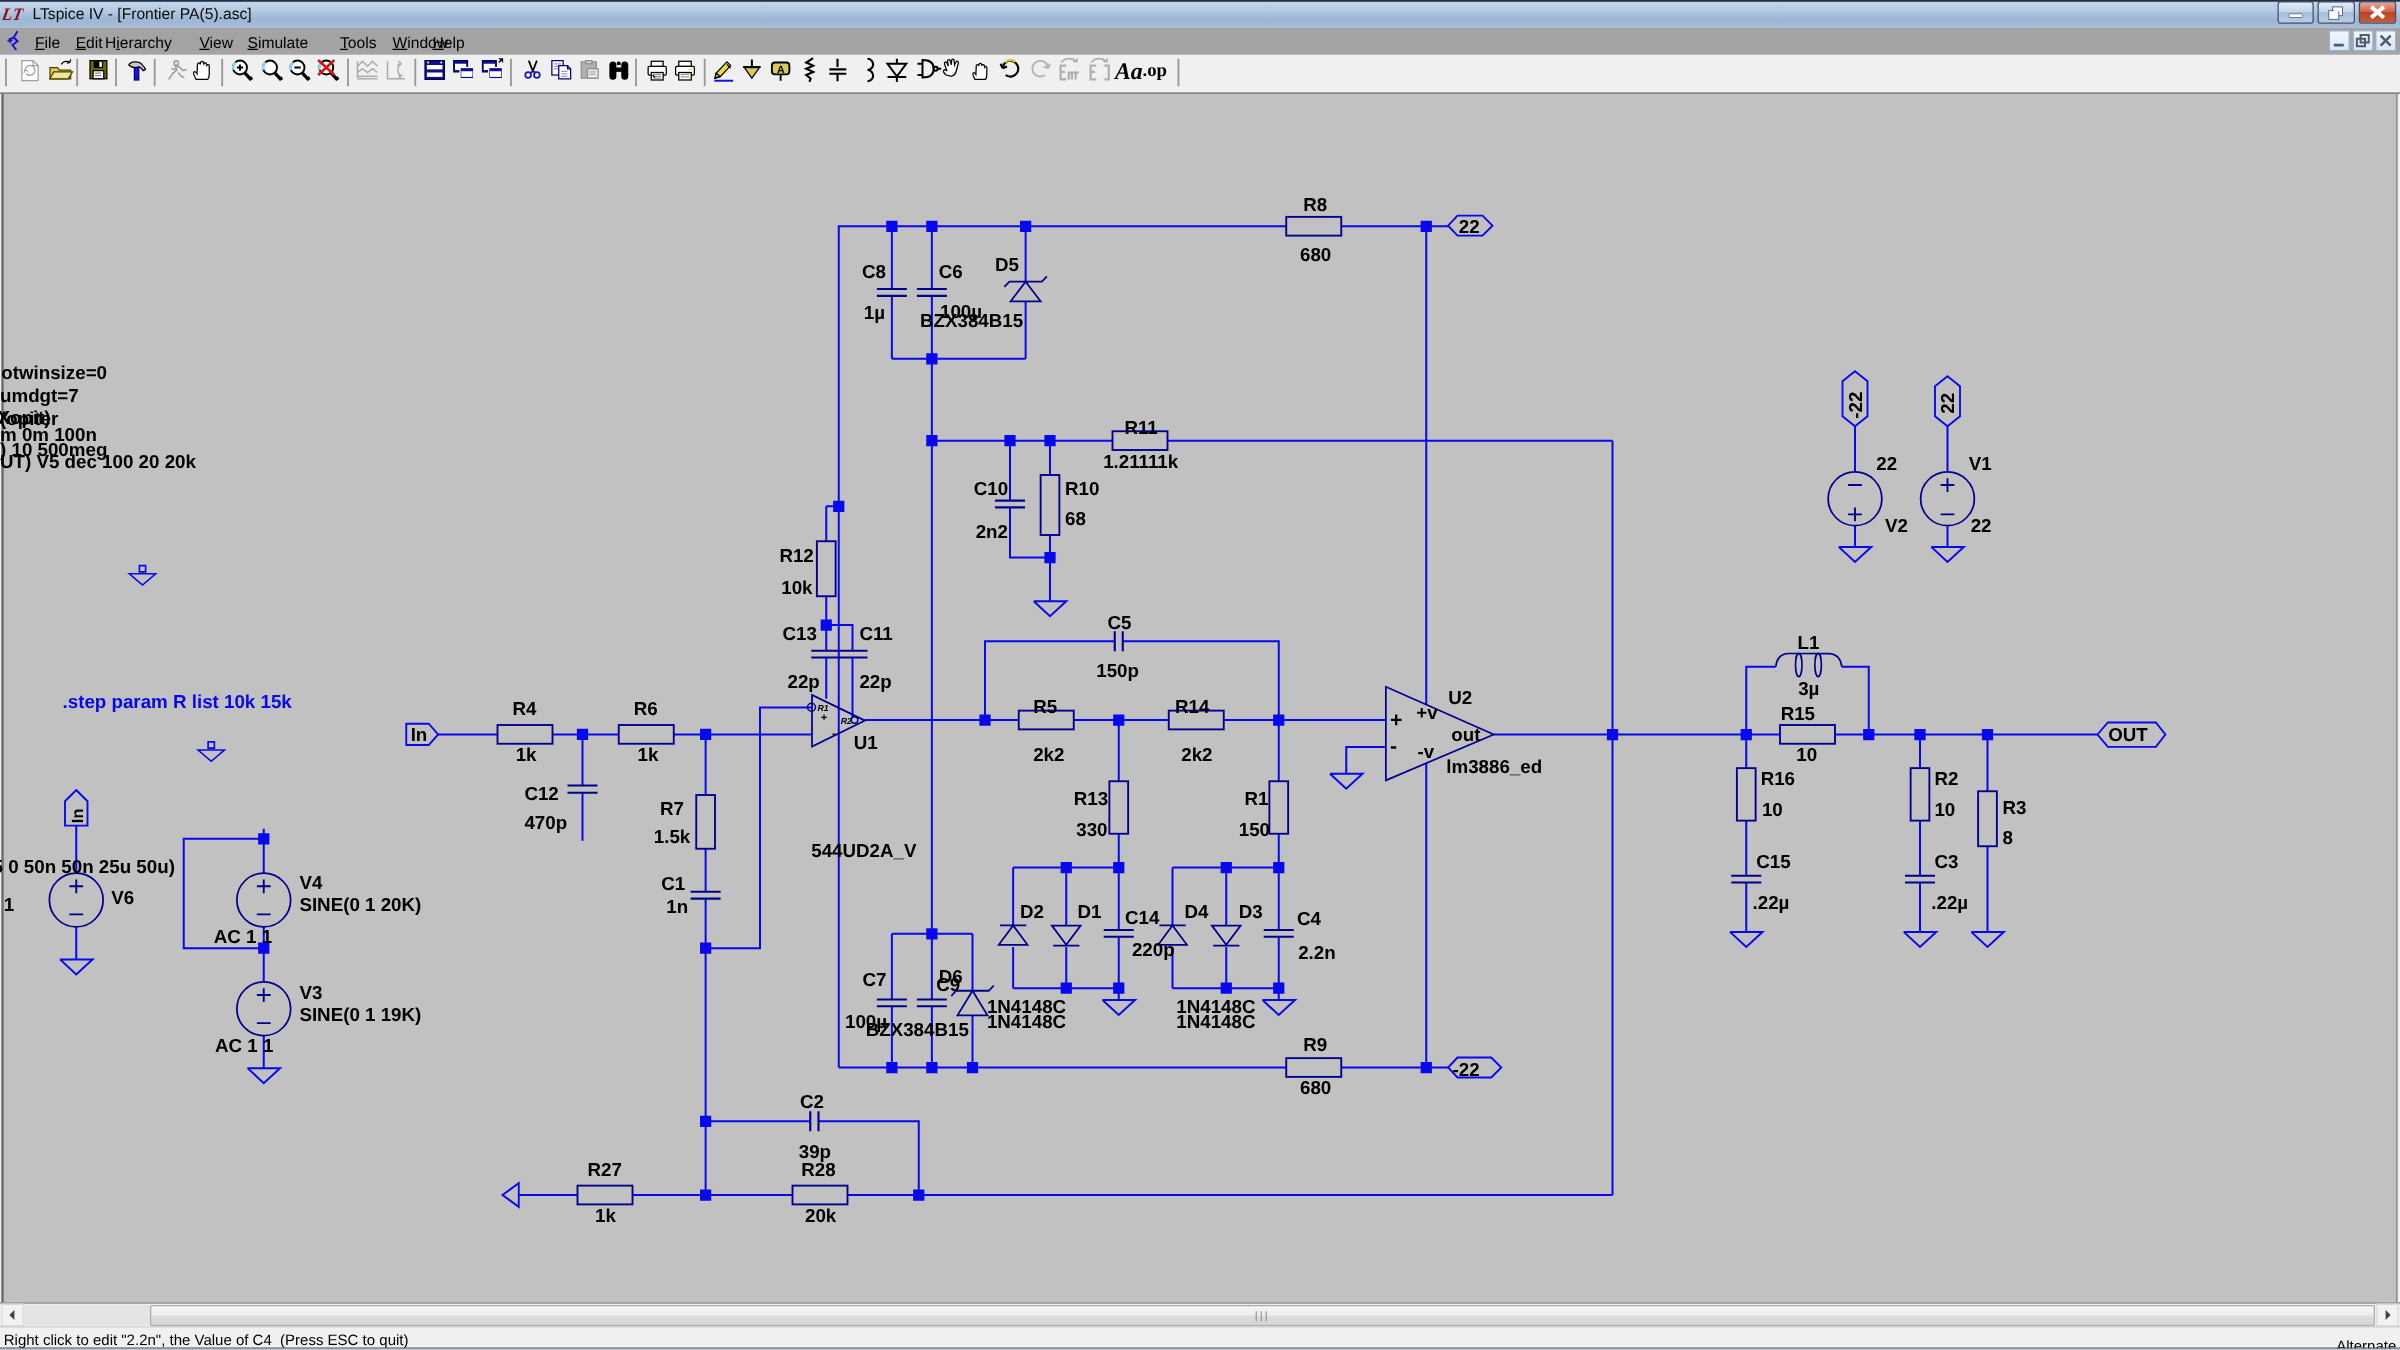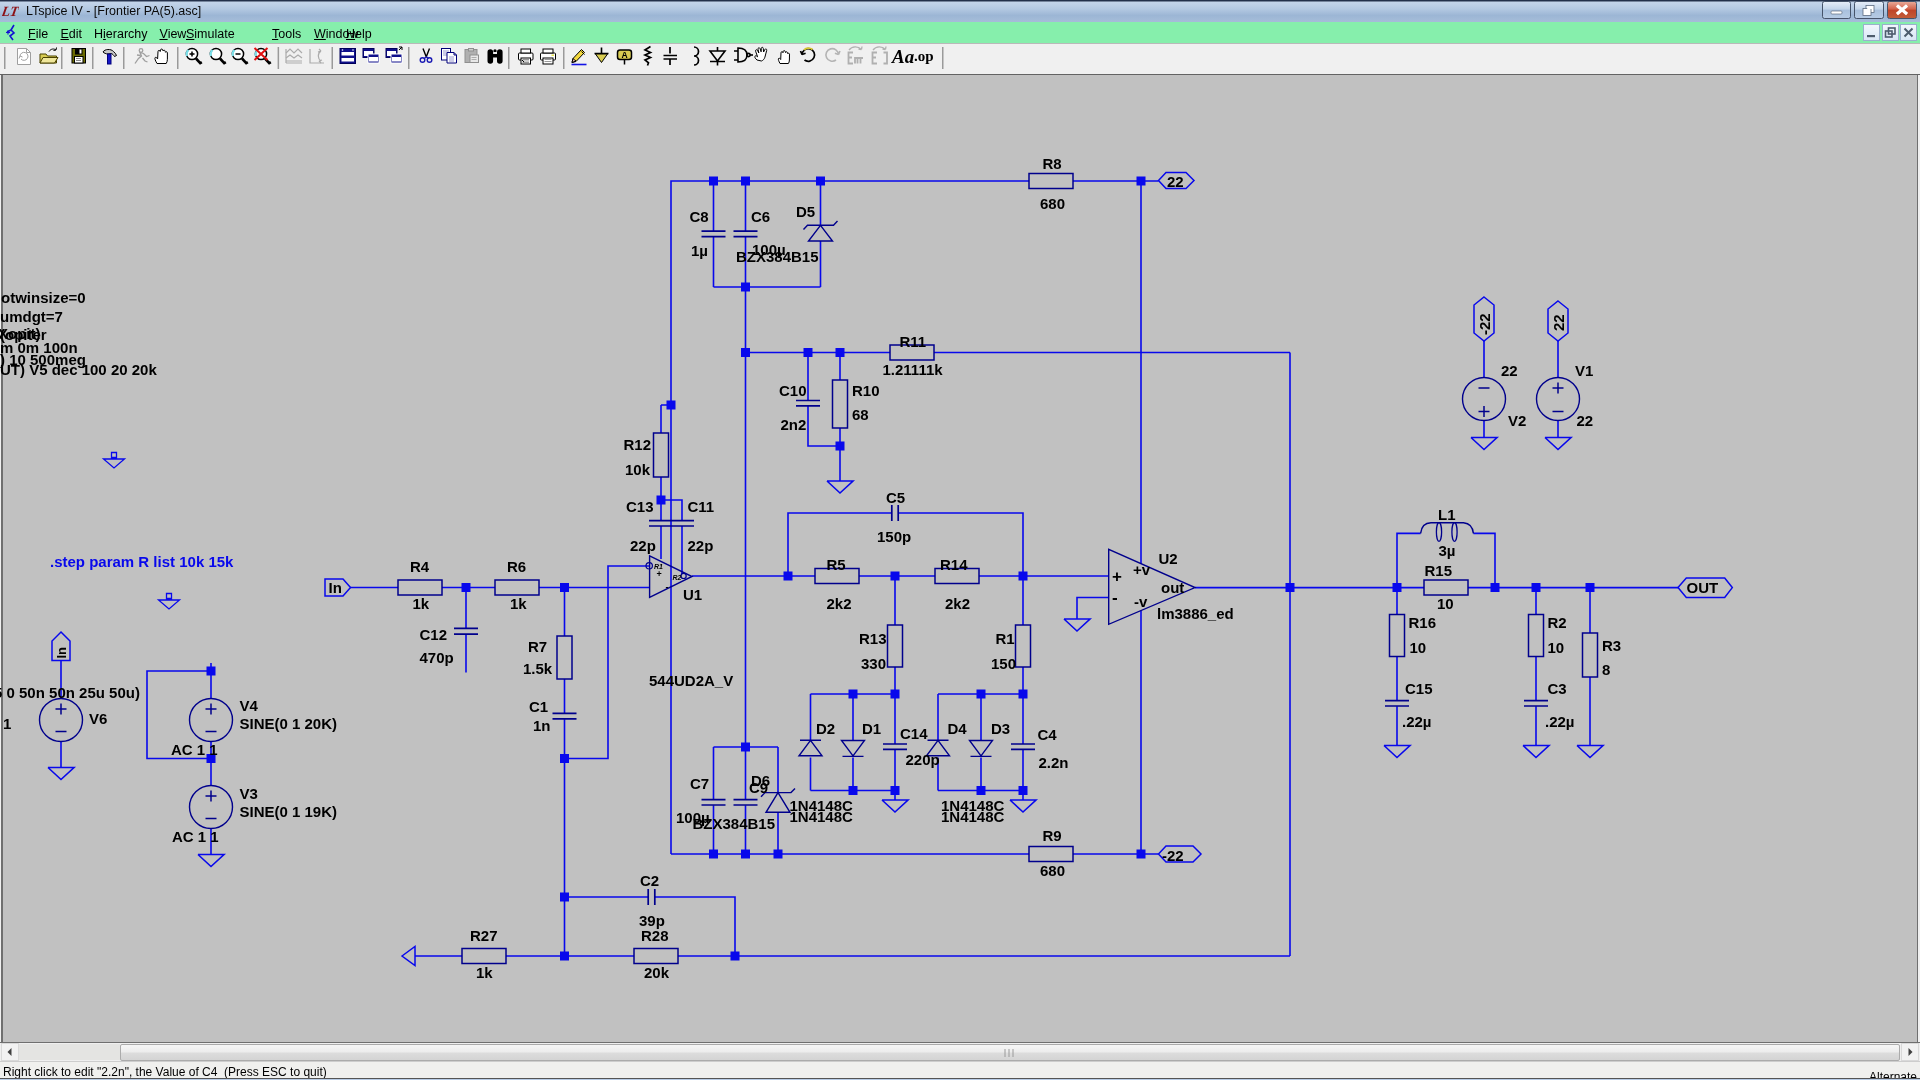--- a/index.html
+++ b/index.html
@@ -5,21 +5,21 @@
  font-family:"Liberation Sans",sans-serif;}
 #win{position:absolute;inset:0;background:#F0F0F0;}
 #title{position:absolute;left:0;top:0;width:1920px;height:22px;
  background:linear-gradient(180deg,#23304a 0,#23304a 4.5%,#c4d5ea 9%,#b4c9e2 40%,#9cb6d5 70%,#a6bdd9 100%);}
 #title .txt{position:absolute;left:26px;top:4px;font-size:12.5px;color:#0a0a0a;}
 #logo{position:absolute;left:2px;top:4px;width:17px;height:14px;}
 .wbtn{position:absolute;top:1px;height:17.5px;border-radius:2.5px;border:1px solid #46546a;box-sizing:border-box;}
 #bmin{left:1822px;width:29px;background:linear-gradient(180deg,#e5edf8 0,#c3d5ea 45%,#a8c0dd 50%,#b6cbe4 100%);}
 #bmax{left:1854px;width:30px;background:linear-gradient(180deg,#e5edf8 0,#c3d5ea 45%,#a8c0dd 50%,#b6cbe4 100%);}
 #bclose{left:1887px;width:30px;background:linear-gradient(180deg,#e8a796 0,#d2614a 45%,#c04328 50%,#c25c39 100%);}
-#menu{position:absolute;left:0;top:22px;width:1920px;height:22px;background:#86efac;
+#menu{position:absolute;left:0;top:22px;width:1920px;height:22px;background:#a3a3a3;
  border-bottom:1px solid #b9b9b9;box-sizing:border-box;}
 #menu .mi{position:absolute;top:5px;font-size:12.5px;color:#000;}
 .mdib{position:absolute;top:2px;width:17px;height:17px;border:1px solid #9ab1cd;
  background:linear-gradient(180deg,#f2f7fd,#d8e6f5);box-sizing:border-box;}
 #toolbar{position:absolute;left:0;top:44px;width:1920px;height:29px;background:#F0F0F0;}
 #tbline{position:absolute;left:0;top:73.5px;width:1920px;height:1.8px;background:#636363;}
 #schem{position:absolute;left:0;top:0px;width:1920px;height:1080px;}
 #schembg{position:absolute;left:2px;top:74.5px;width:1915px;height:967px;background:#C1C1C1;}
 #sleft{position:absolute;left:1px;top:74.5px;width:1.5px;height:967px;background:#6f6f6f;}
 #sright{position:absolute;left:1916.5px;top:74.5px;width:1.5px;height:967px;background:#6f6f6f;}
@@ -227,23 +227,23 @@
           <path d="M9,3.5 L19,12 M19,3.5 L9,12" stroke="#ffffff" stroke-width="2"></path>
         </svg></div>
  </div>
  <div id="menu">
   <svg style="position:absolute;left:5px;top:2px" width="16" height="18" viewBox="0 0 16 18">
         <path d="M9,1 L6,6 L9,9 L5,12 L8,16 M6,6 L2,8 M6,6 L9,9" stroke="#1414d2" stroke-width="1.6" fill="none"></path>
         <path d="M1,8.5 h4 M3,6.5 v4" stroke="#1414d2" stroke-width="1.2"></path>
       </svg>
   <div class="mi" style="left:28px"><u>F</u>ile</div>
   <div class="mi" style="left:60.5px"><u>E</u>dit</div>
-  <div class="mi" style="left:94px">H<u>i</u>erarchy</div>
+  <div class="mi" style="left:84px">H<u>i</u>erarchy</div>
   <div class="mi" style="left:159.5px"><u>V</u>iew</div>
-  <div class="mi" style="left:186px"><u>S</u>imulate</div>
+  <div class="mi" style="left:198px"><u>S</u>imulate</div>
   <div class="mi" style="left:272px"><u>T</u>ools</div>
   <div class="mi" style="left:314px"><u>W</u>indow</div>
   <div class="mi" style="left:346px"><u>H</u>elp</div>
   <div class="mdib" style="left:1863px"><svg width="15" height="15">
           <rect x="3" y="10" width="8" height="2.2" fill="#4d5c6d"></rect>
         </svg></div>
   <div class="mdib" style="left:1881.5px"><svg width="15" height="15">
           <g fill="none" stroke="#4d5c6d" stroke-width="1.6">
             <rect x="5.5" y="3" width="6.5" height="6"></rect>
             <rect x="2.5" y="6" width="6.5" height="6"></rect>

